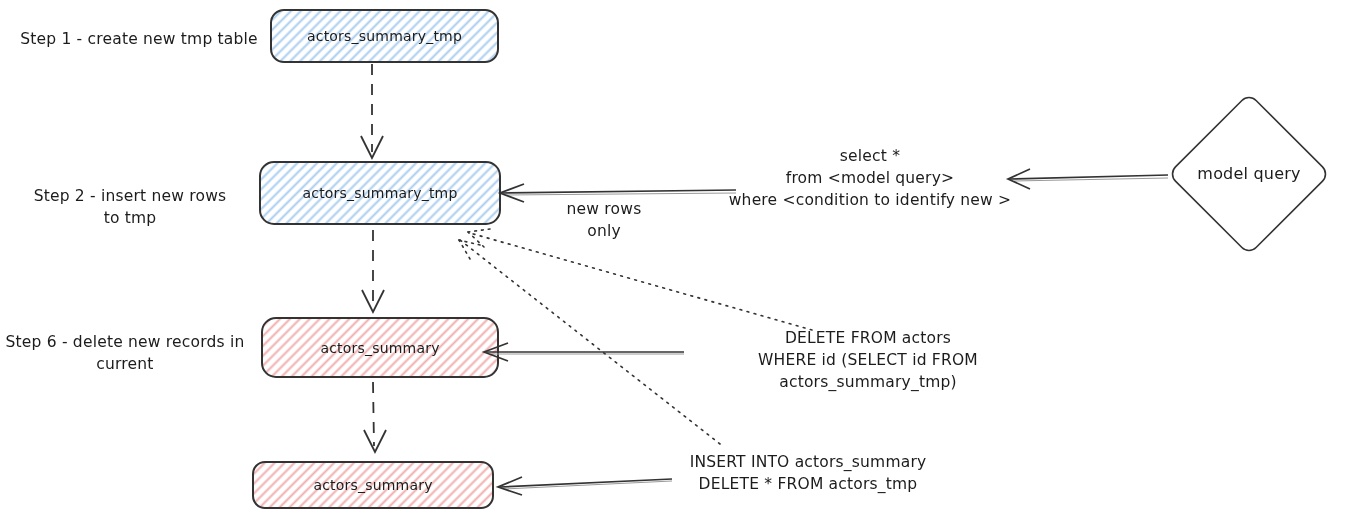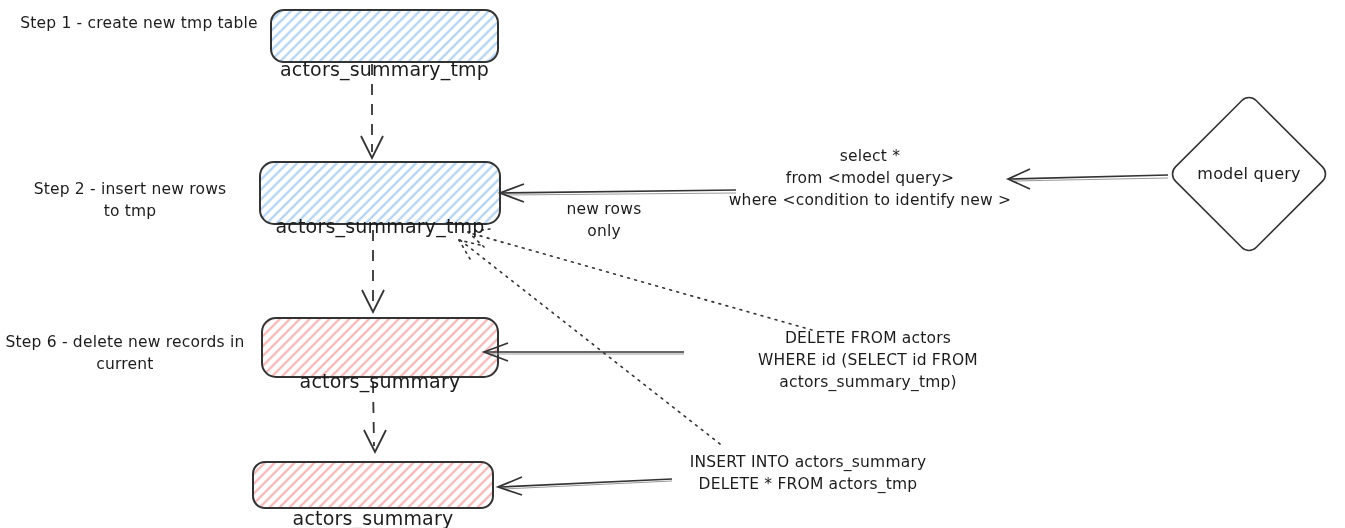--- a/index.html
+++ b/index.html
@@ -3,21 +3,21 @@
 <meta charset="utf-8">
 <style>
   html,body{margin:0;padding:0;background:#ffffff;}
   .canvas{position:relative;width:1345px;height:528px;background:#ffffff;overflow:hidden;
           font-family:"DejaVu Sans",sans-serif;color:#1c1c1c;}
   .canvas svg{position:absolute;left:0;top:0;}
   .txt{position:absolute;white-space:pre-line;text-align:center;line-height:22px;
        color:#1c1c1c;letter-spacing:.2px;}
   .step{font-size:15.5px;}
   .sql{font-size:15.5px;}
-  .boxlabel{display:flex;align-items:center;justify-content:center;font-size:19px;margin-top:33px;}
+  .boxlabel{display:flex;align-items:center;justify-content:center;font-size:14px;}
   .nodelabel{display:flex;align-items:center;justify-content:center;font-size:16px;}
 </style>
 </head>
 <body>
 
 <div class="canvas">
 
   <svg width="1345" height="528" viewBox="0 0 1345 528">
     <defs>
       <pattern id="hatchBlue" width="7" height="7" patternUnits="userSpaceOnUse" patternTransform="rotate(-45)">
@@ -82,22 +82,22 @@
       <path d="M484 247 L468 232" stroke-dasharray="1.8 5"></path>
     </g>
 
     <g fill="none" stroke="#333333" stroke-width="1.6" stroke-linecap="round">
       <path d="M720 444 L460 240" stroke-dasharray="1.8 5.5"></path>
       <path d="M480 245 L459 240" stroke-dasharray="1.8 5"></path>
       <path d="M470 259 L459 240" stroke-dasharray="1.8 5"></path>
     </g>
   </svg>
 
-  <div class="txt step" style="left:14px;top:12px;width:250px;">Step 1 - create new tmp table</div>
-  <div class="txt step" style="left:20px;top:178px;width:220px;">Step 2 - insert new rows
+  <div class="txt step" style="left:14px;top:28px;width:250px;">Step 1 - create new tmp table</div>
+  <div class="txt step" style="left:20px;top:185px;width:220px;">Step 2 - insert new rows
 to tmp</div>
   <div class="txt step" style="left:4px;top:331px;width:242px;">Step 6 - delete new records in
 current</div>
 
   <div class="txt boxlabel" style="left:271px;top:10px;width:227px;height:52px;">actors_summary_tmp</div>
   <div class="txt boxlabel" style="left:260px;top:162px;width:240px;height:62px;">actors_summary_tmp</div>
   <div class="txt boxlabel" style="left:262px;top:318px;width:236px;height:59px;">actors_summary</div>
   <div class="txt boxlabel" style="left:253px;top:462px;width:240px;height:46px;">actors_summary</div>
 
   <div class="txt sql" style="left:700px;top:145px;width:340px;">select *

